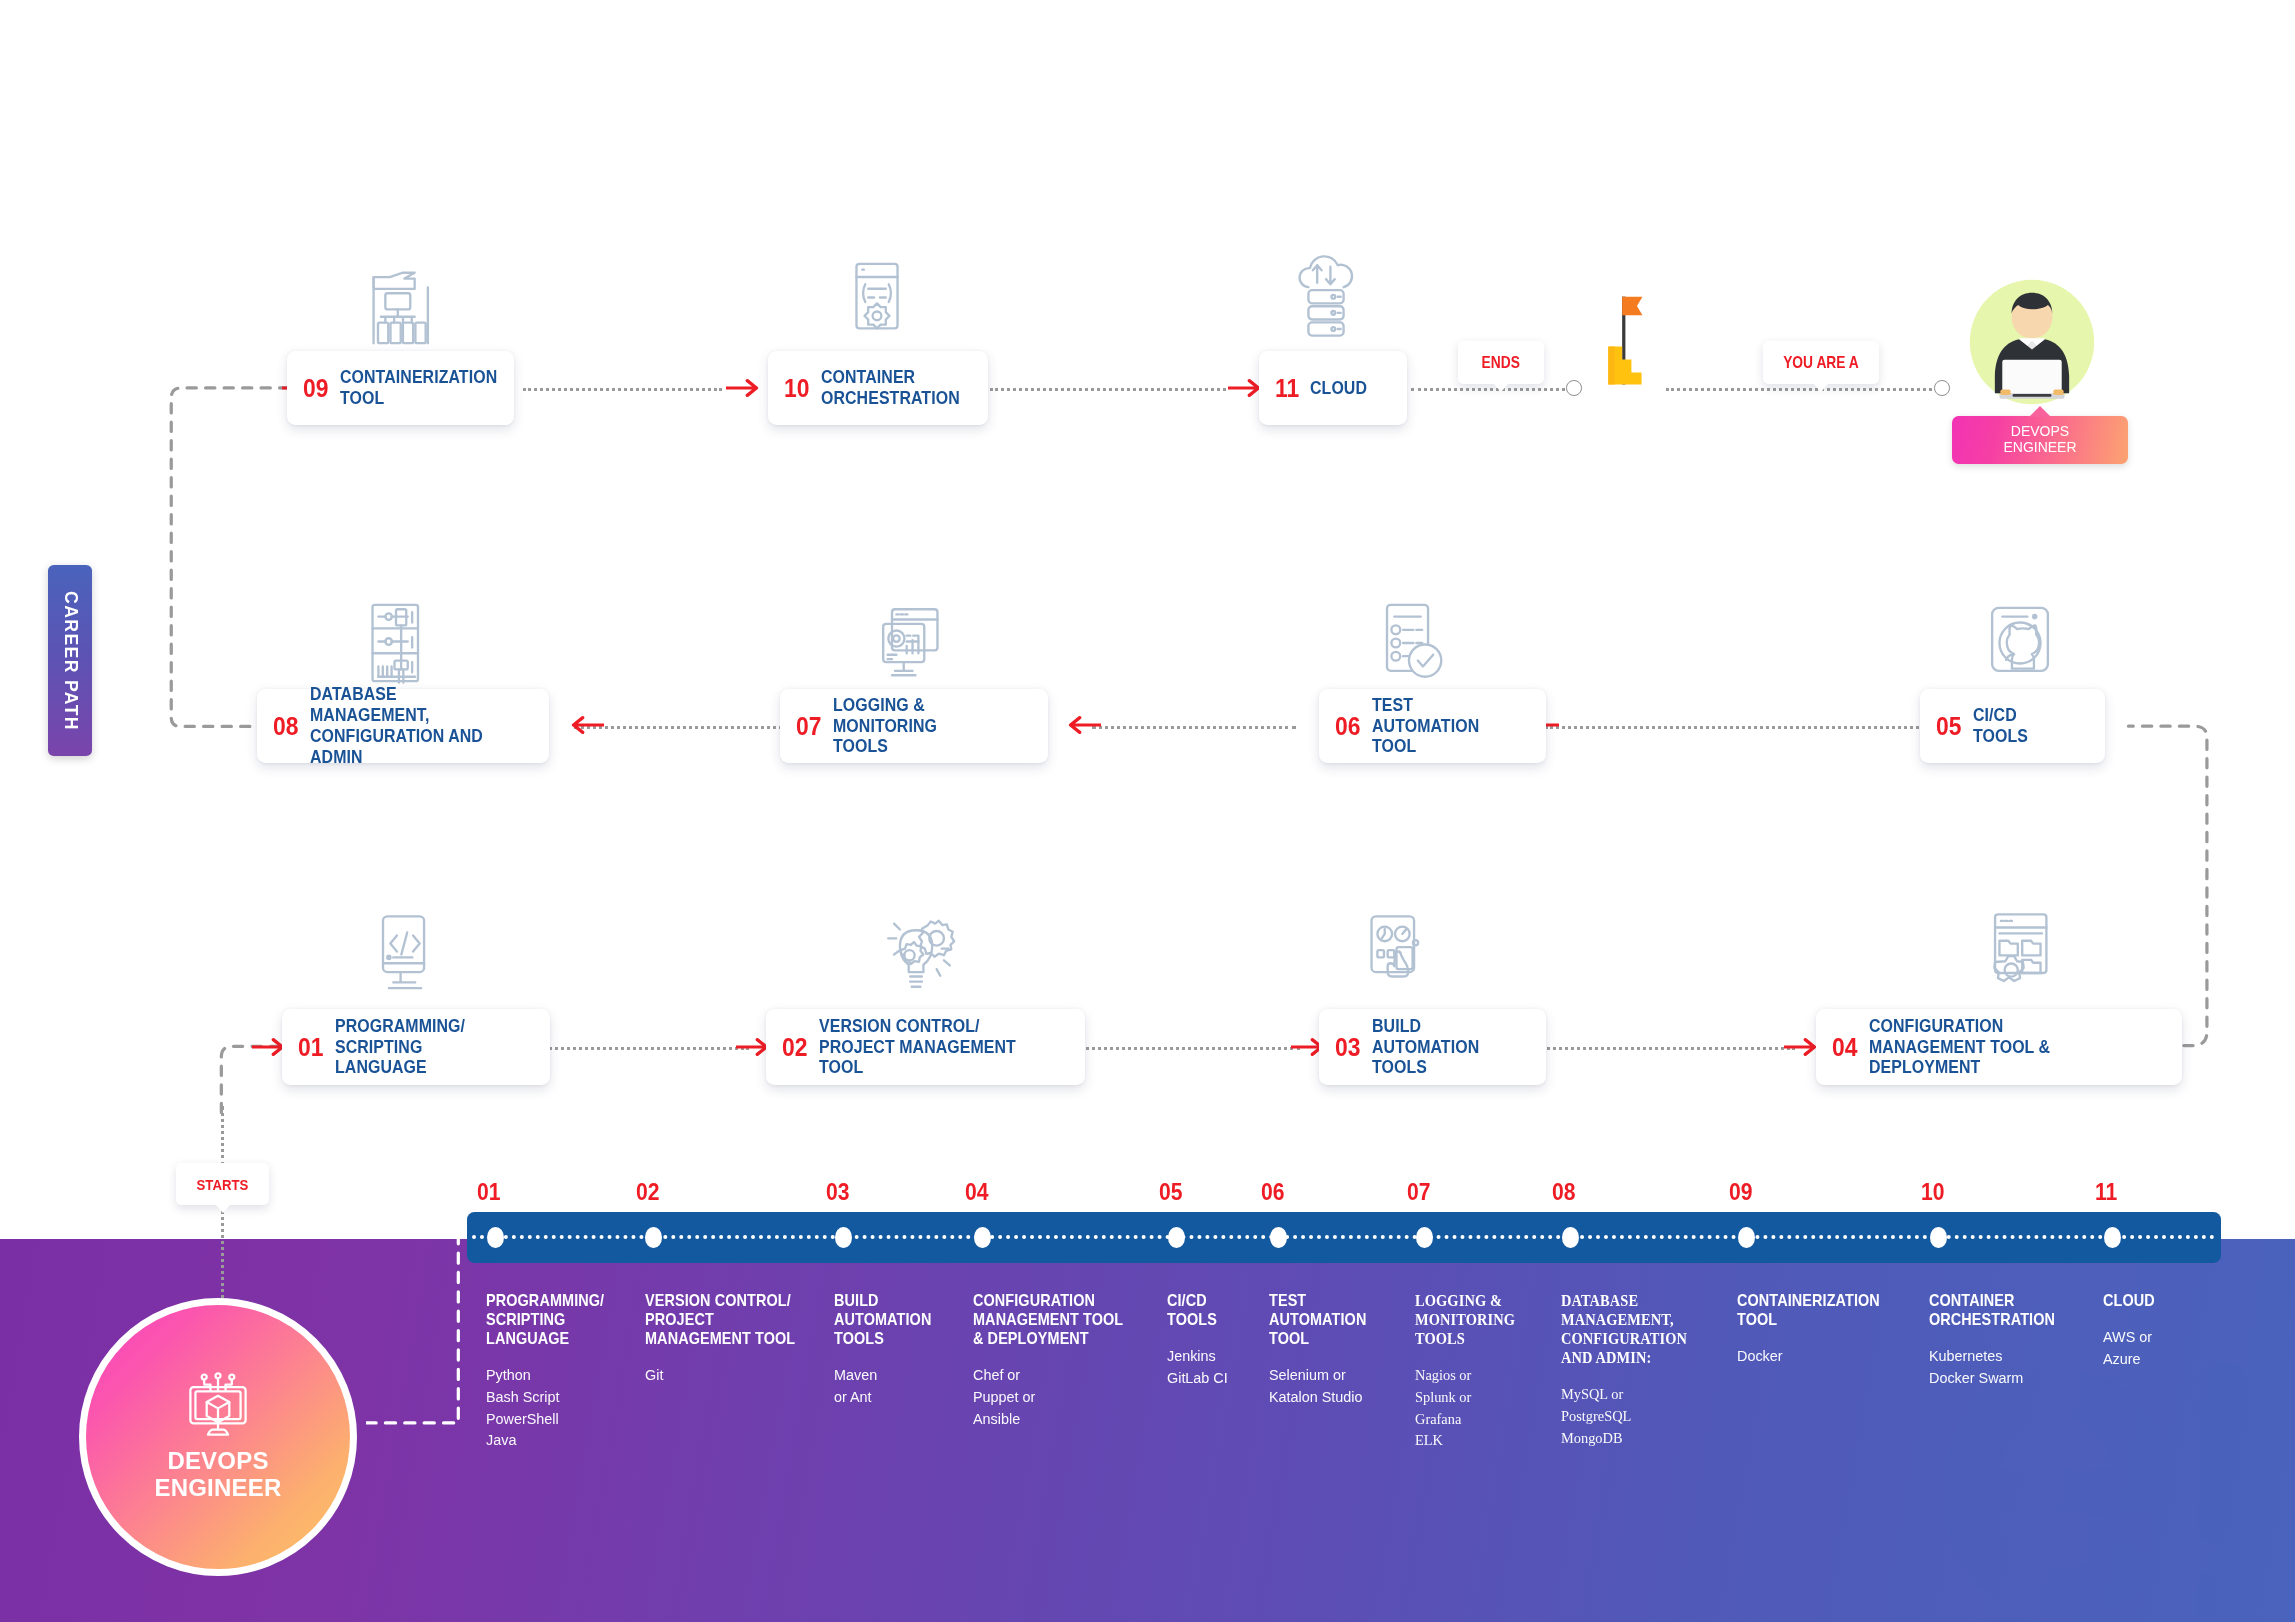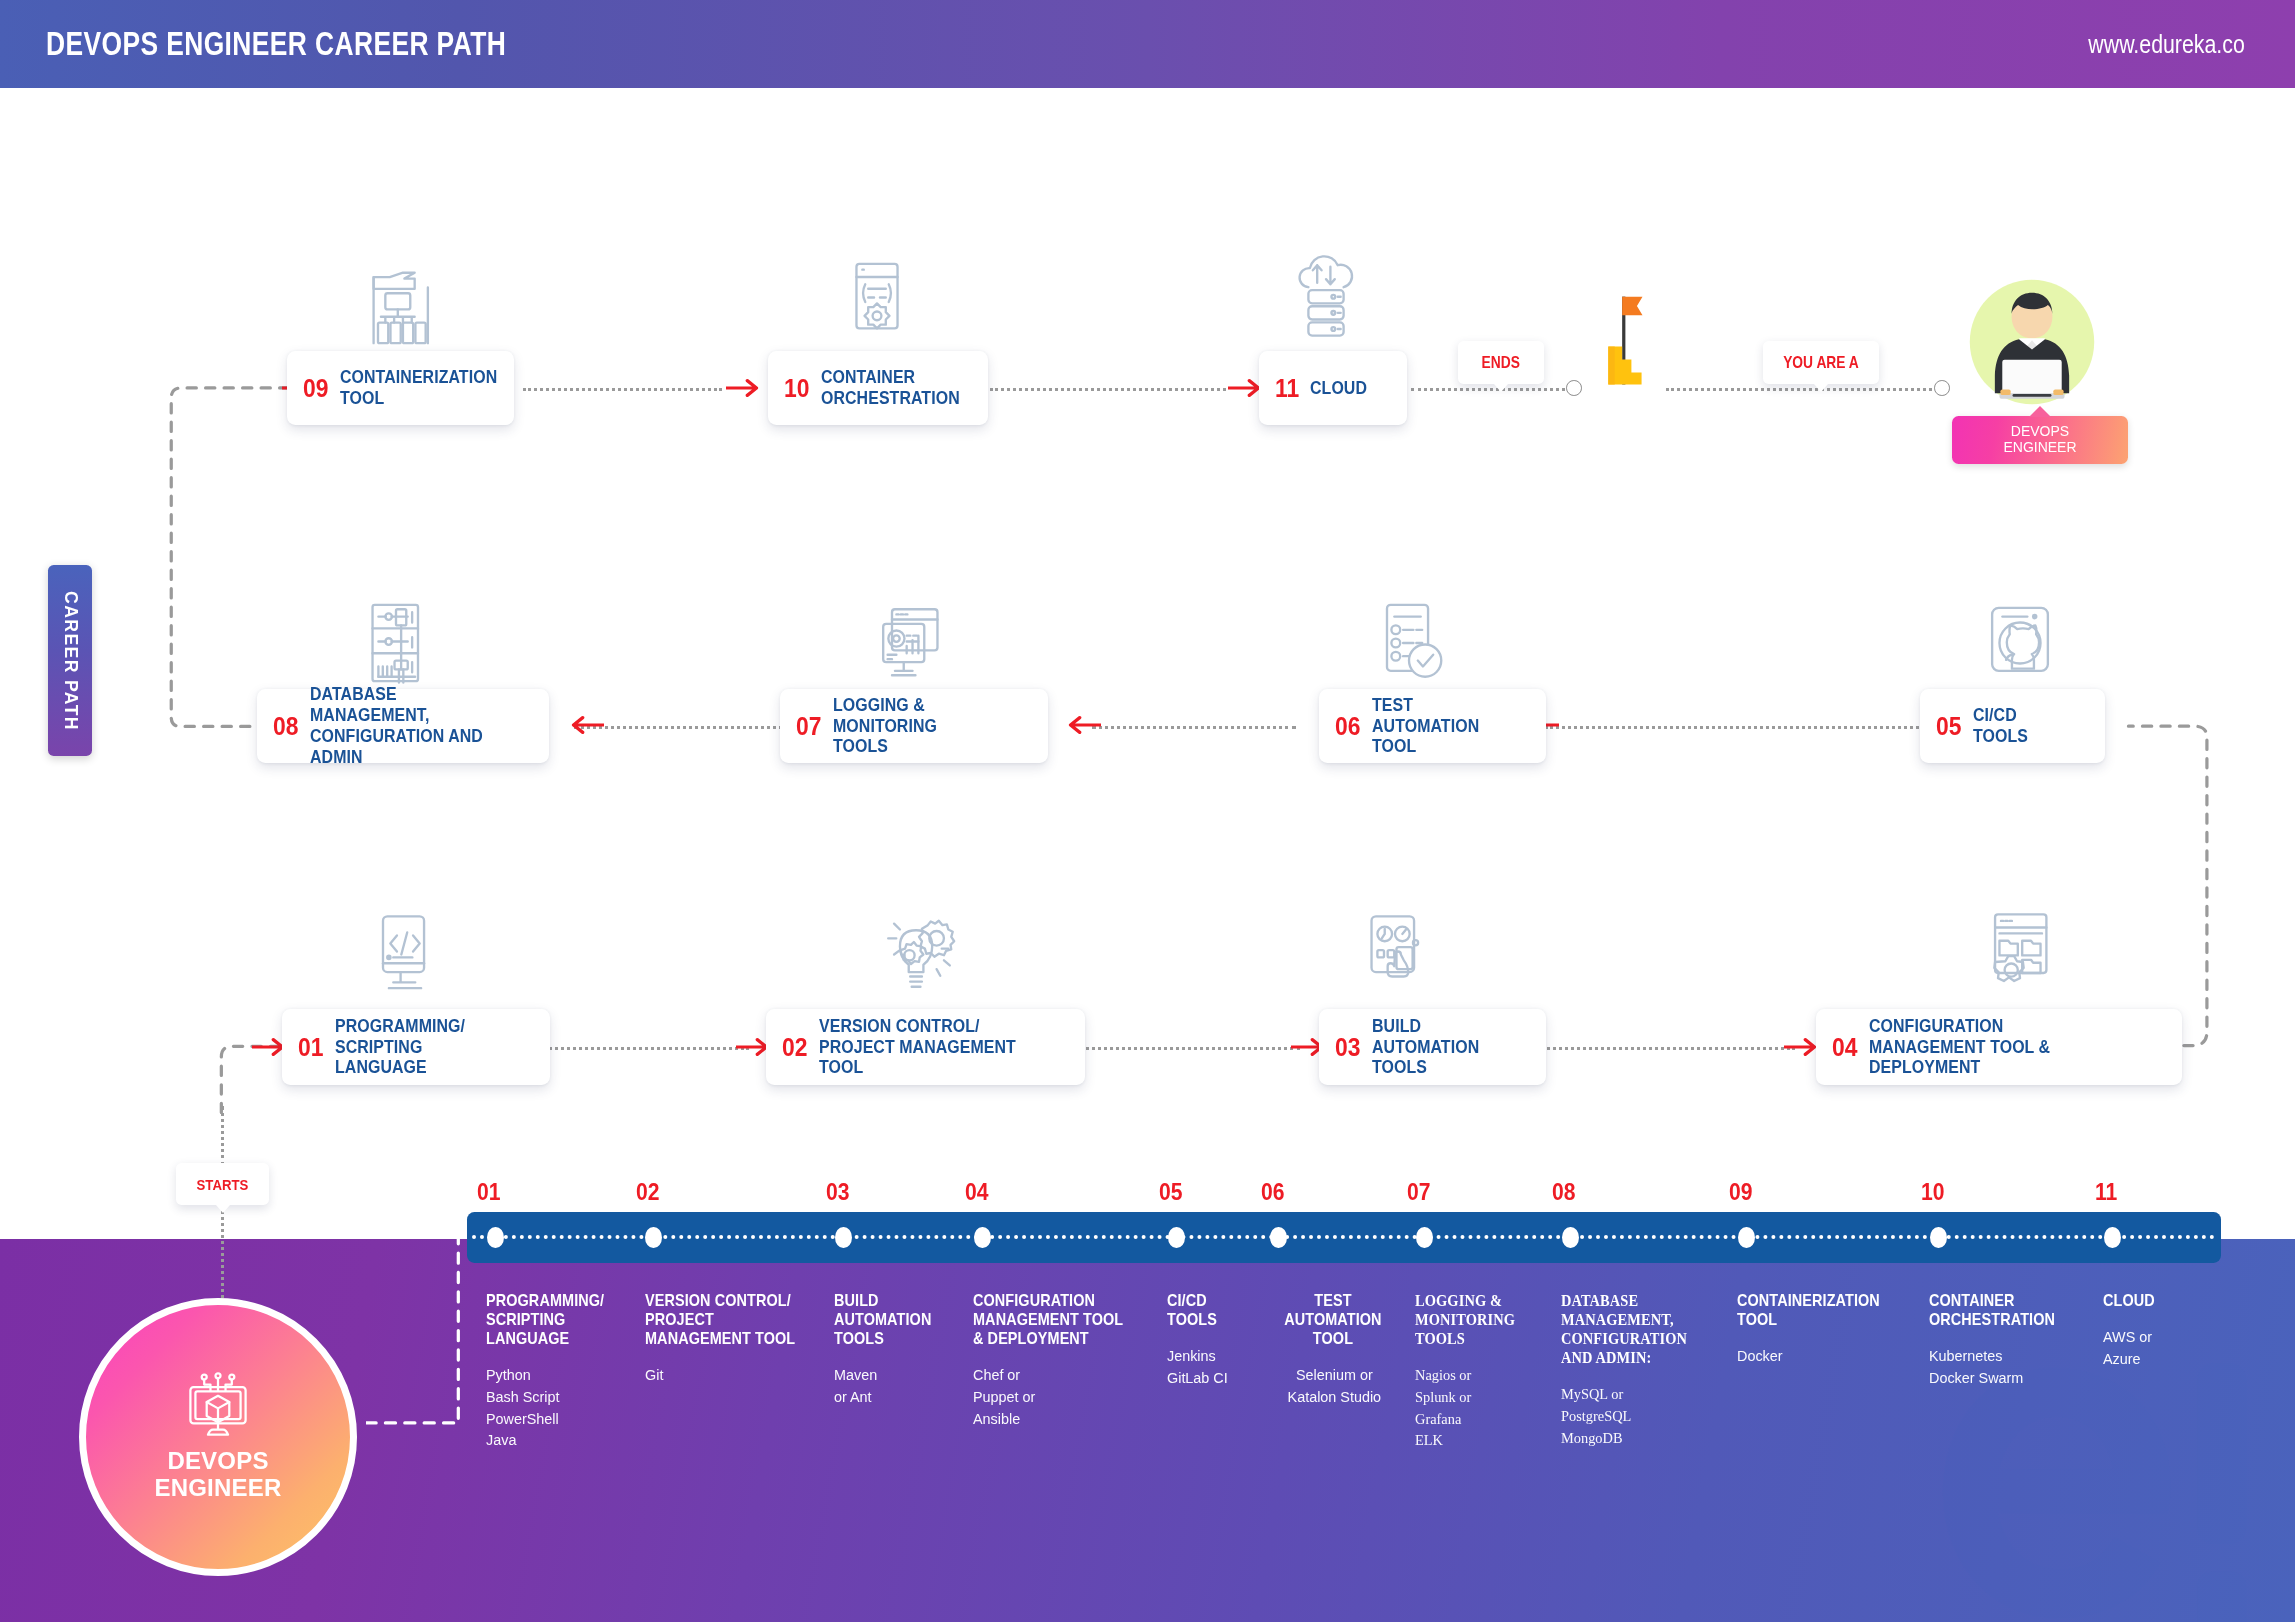--- a/index.html
+++ b/index.html
@@ -175,24 +175,20 @@
 <div class="stage">
 
   <div class="bottom-panel">
     <svg class="watermark" viewBox="0 0 760 700">
       <path d="M300 80 C150 80 60 200 60 350 C60 500 160 620 310 620 C420 620 490 570 530 500 L430 445 C405 490 370 515 315 515 C245 515 195 470 180 395 L545 395 C550 375 552 355 552 335 C552 185 450 80 300 80 Z M182 300 C198 230 245 185 305 185 C370 185 415 230 428 300 Z" fill="#3f63bb" opacity="0.55"></path>
       <rect x="610" y="70" width="105" height="390" rx="34" fill="#3f63bb" opacity="0.55"></rect>
       <rect x="610" y="520" width="105" height="150" rx="30" fill="#3f63bb" opacity="0.55"></rect>
     </svg>
   </div>
 
-  <div class="header">
-    <div class="header-title">DEVOPS ENGINEER CAREER PATH</div>
-    <div class="header-url">www.edureka.co</div>
-  </div>
 
   <div class="career-tab">
     <span>CAREER PATH</span>
   </div>
 
   <div class="conn conn-h" style="left:523px; top:388px; width:199px;"></div>
   <div class="conn conn-h" style="left:990px; top:388px; width:236px;"></div>
   <div class="conn conn-h" style="left:1411px; top:388px; width:160px;"></div>
   <div class="conn conn-h" style="left:1666px; top:388px; width:278px;"></div>
 
@@ -593,21 +589,21 @@
     <div class="tl-items">Chef or
 Puppet or
 Ansible</div>
   </div>
   <div class="tl-col" style="left:1167px; width:97px;">
     <div class="tl-title">CI/CD
 TOOLS</div>
     <div class="tl-items">Jenkins
 GitLab CI</div>
   </div>
-  <div class="tl-col" style="left:1269px; width:139px;text-align:center;">
+  <div class="tl-col" style="left:1269px; width:139px;">
     <div class="tl-title">TEST
 AUTOMATION
 TOOL</div>
     <div class="tl-items">Selenium or
 Katalon Studio</div>
   </div>
   <div class="tl-col" style="left:1415px; width:139px;font-family:Liberation Serif, serif;">
     <div class="tl-title">LOGGING &amp;
 MONITORING
 TOOLS</div>

